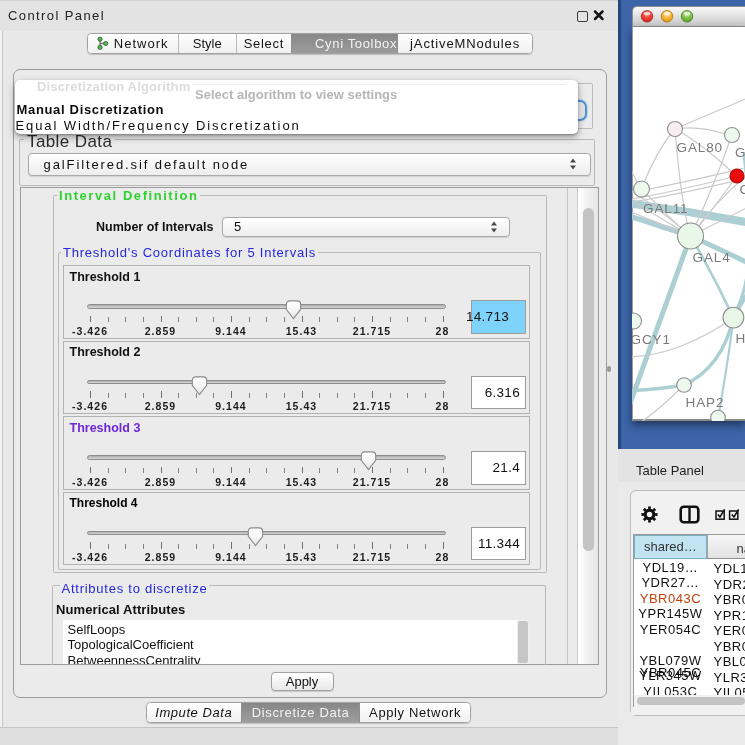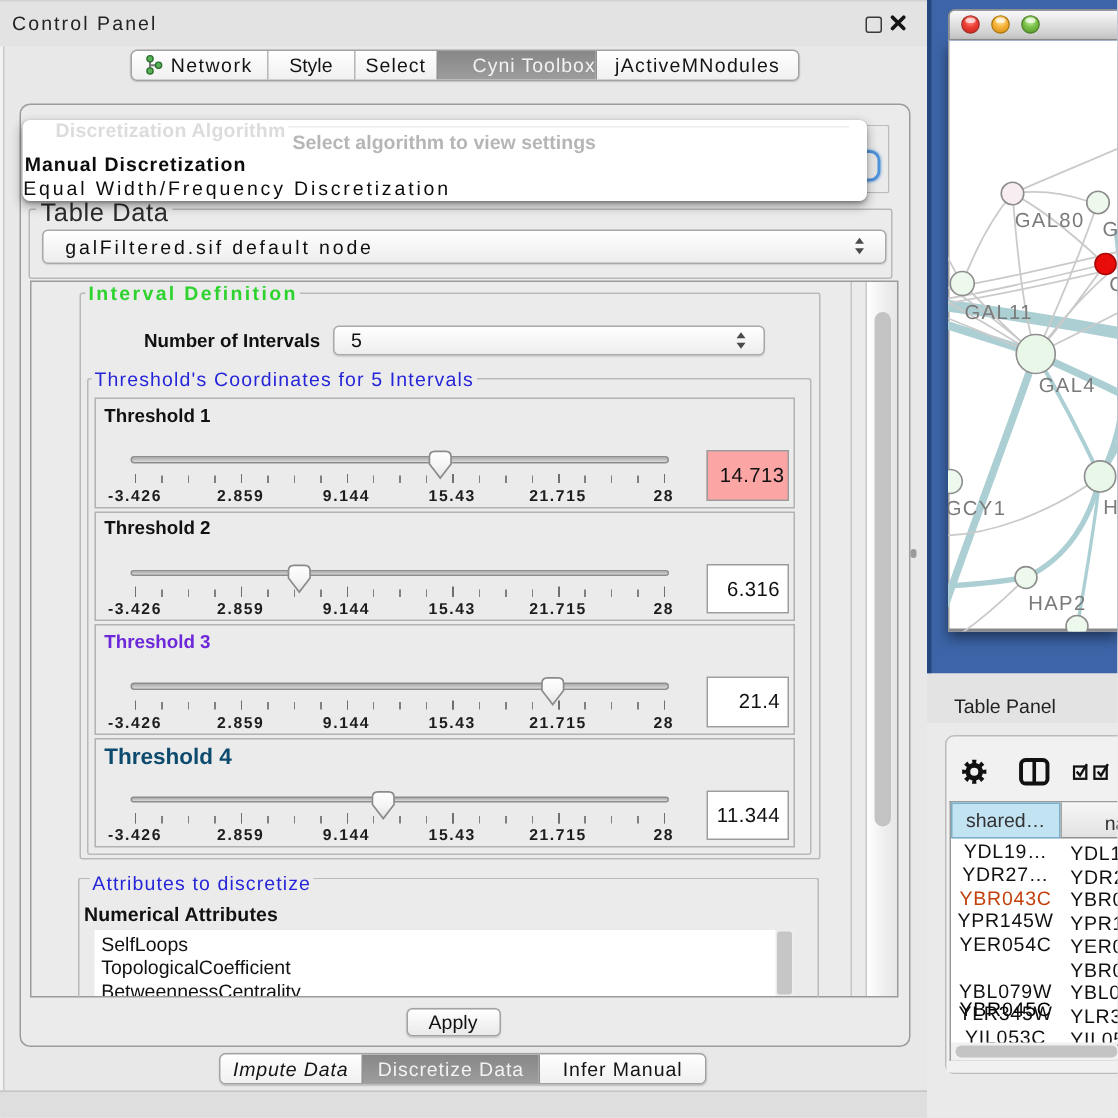--- a/index.html
+++ b/index.html
@@ -70,21 +70,21 @@
 <svg class="ab" style="left:285.0px;top:300.2px;" width="17" height="20" viewBox="0 0 17 20">
     <defs>
       <linearGradient id="tg1" x1="0" y1="0" x2="0" y2="1">
         <stop offset="0" stop-color="#ffffff"></stop>
         <stop offset="0.55" stop-color="#f4f4f4"></stop>
         <stop offset="1" stop-color="#e2e2e2"></stop>
       </linearGradient>
     </defs>
     <path d="M1.3 4.5 Q1.3 0.9 4.9 0.9 L12.1 0.9 Q15.7 0.9 15.7 4.5 L15.7 9.3 L8.5 18.7 L1.3 9.3 Z" fill="url(#tg1)" stroke="#8a8a8a" stroke-width="1.1"></path>
   </svg>
-<div class="ab" style="left:470.5px;top:300.0px;width:55.5px;height:33.5px;background:#fca5a5;border:1px solid #9c9c9c;box-sizing:border-box;display:flex;align-items:center;justify-content:flex-end;padding-right:2px;font-size:13.5px;letter-spacing:0.3px;color:#101010;">14.713</div>
+<div class="ab" style="left:470.5px;top:300.0px;width:55.5px;height:33.5px;background:#7dd3fc;border:1px solid #9c9c9c;box-sizing:border-box;display:flex;align-items:center;justify-content:flex-end;padding-right:16px;font-size:13.5px;letter-spacing:0.3px;color:#101010;">14.713</div>
 <div class="ab" style="left:63px;top:340.5px;width:466.5px;height:73.5px;border:1px solid #b2b2b2;box-sizing:border-box;"></div>
 <div class="txt" style="left:69.5px;top:345.0px;font-size:12.5px;font-weight:bold;color:#111;">Threshold 2</div>
 <div class="ab" style="left:87px;top:379.5px;width:359px;height:4.5px;box-sizing:border-box;background:linear-gradient(#ababab,#d9d9d9);border:1px solid #8d8d8d;border-radius:2.5px;"></div>
 <div class="ab" style="left:89.8px;top:392.5px;width:354px;height:5px;background:repeating-linear-gradient(to right,#808080 0,#808080 1px,transparent 1px,transparent 17.625px);"></div>
 <div class="ab" style="left:89.8px;top:391.0px;width:354px;height:6.5px;background:repeating-linear-gradient(to right,#6f6f6f 0,#6f6f6f 1px,transparent 1px,transparent 70.5px);"></div>
 <div class="txt" style="left:60.0px;top:400.0px;width:60px;text-align:center;font-size:10.5px;font-weight:bold;color:#1c1c1c;letter-spacing:1.05px;">-3.426</div>
 <div class="txt" style="left:130.5px;top:400.0px;width:60px;text-align:center;font-size:10.5px;font-weight:bold;color:#1c1c1c;letter-spacing:1.05px;">2.859</div>
 <div class="txt" style="left:201.0px;top:400.0px;width:60px;text-align:center;font-size:10.5px;font-weight:bold;color:#1c1c1c;letter-spacing:1.05px;">9.144</div>
 <div class="txt" style="left:271.5px;top:400.0px;width:60px;text-align:center;font-size:10.5px;font-weight:bold;color:#1c1c1c;letter-spacing:1.05px;">15.43</div>
 <div class="txt" style="left:342.0px;top:400.0px;width:60px;text-align:center;font-size:10.5px;font-weight:bold;color:#1c1c1c;letter-spacing:1.05px;">21.715</div>
@@ -116,21 +116,21 @@
       <linearGradient id="tg3" x1="0" y1="0" x2="0" y2="1">
         <stop offset="0" stop-color="#ffffff"></stop>
         <stop offset="0.55" stop-color="#f4f4f4"></stop>
         <stop offset="1" stop-color="#e2e2e2"></stop>
       </linearGradient>
     </defs>
     <path d="M1.3 4.5 Q1.3 0.9 4.9 0.9 L12.1 0.9 Q15.7 0.9 15.7 4.5 L15.7 9.3 L8.5 18.7 L1.3 9.3 Z" fill="url(#tg3)" stroke="#8a8a8a" stroke-width="1.1"></path>
   </svg>
 <div class="ab" style="left:470.5px;top:451.0px;width:55.5px;height:33.5px;background:#fff;border:1px solid #9c9c9c;box-sizing:border-box;display:flex;align-items:center;justify-content:flex-end;padding-right:5px;font-size:13.5px;letter-spacing:0.3px;color:#101010;">21.4</div>
 <div class="ab" style="left:63px;top:491.5px;width:466.5px;height:73.5px;border:1px solid #b2b2b2;box-sizing:border-box;"></div>
-<div class="txt" style="left:69.5px;top:496.0px;font-size:15px;font-weight:bold;color:#0c4a6e;">Threshold 4</div>
+<div class="txt" style="left:69.5px;top:496.0px;font-size:12px;font-weight:bold;color:#000000;">Threshold 4</div>
 <div class="ab" style="left:87px;top:530.5px;width:359px;height:4.5px;box-sizing:border-box;background:linear-gradient(#ababab,#d9d9d9);border:1px solid #8d8d8d;border-radius:2.5px;"></div>
 <div class="ab" style="left:89.8px;top:543.5px;width:354px;height:5px;background:repeating-linear-gradient(to right,#808080 0,#808080 1px,transparent 1px,transparent 17.625px);"></div>
 <div class="ab" style="left:89.8px;top:542.0px;width:354px;height:6.5px;background:repeating-linear-gradient(to right,#6f6f6f 0,#6f6f6f 1px,transparent 1px,transparent 70.5px);"></div>
 <div class="txt" style="left:60.0px;top:551.0px;width:60px;text-align:center;font-size:10.5px;font-weight:bold;color:#1c1c1c;letter-spacing:1.05px;">-3.426</div>
 <div class="txt" style="left:130.5px;top:551.0px;width:60px;text-align:center;font-size:10.5px;font-weight:bold;color:#1c1c1c;letter-spacing:1.05px;">2.859</div>
 <div class="txt" style="left:201.0px;top:551.0px;width:60px;text-align:center;font-size:10.5px;font-weight:bold;color:#1c1c1c;letter-spacing:1.05px;">9.144</div>
 <div class="txt" style="left:271.5px;top:551.0px;width:60px;text-align:center;font-size:10.5px;font-weight:bold;color:#1c1c1c;letter-spacing:1.05px;">15.43</div>
 <div class="txt" style="left:342.0px;top:551.0px;width:60px;text-align:center;font-size:10.5px;font-weight:bold;color:#1c1c1c;letter-spacing:1.05px;">21.715</div>
 <div class="txt" style="left:412.5px;top:551.0px;width:60px;text-align:center;font-size:10.5px;font-weight:bold;color:#1c1c1c;letter-spacing:1.05px;">28</div>
 <svg class="ab" style="left:247.2px;top:526.7px;" width="17" height="20" viewBox="0 0 17 20">
@@ -149,21 +149,21 @@
 <div class="txt" style="left:56px;top:601.5px;font-size:13px;font-weight:bold;color:#111;letter-spacing:0.1px;">Numerical Attributes</div>
 <div class="ab" style="left:63px;top:619.5px;width:467px;height:44px;background:#fff;overflow:hidden;">
     <div style="padding:2px 0 0 4.5px;font-size:13px;color:#111;line-height:15.6px;">SelfLoops<br>TopologicalCoefficient<br>BetweennessCentrality</div>
   </div>
 <div class="ab" style="left:516.5px;top:619.5px;width:13px;height:44px;background:#ededed;"></div>
 <div class="ab" style="left:517.5px;top:620.5px;width:10.5px;height:42px;background:#c6c6c6;border-radius:2px;"></div>
 <div class="ab" style="left:270.5px;top:672px;width:63px;height:18.5px;box-sizing:border-box;background:linear-gradient(#ffffff,#e9e9e9);border:1px solid #a2a2a2;border-radius:4px;display:flex;align-items:center;justify-content:center;font-size:13px;color:#111;box-shadow:0 0.5px 1px rgba(0,0,0,0.15);">Apply</div>
 <div class="ab" style="left:145.5px;top:702px;height:21px;display:flex;border:1px solid #a2a2a2;border-radius:4.5px;overflow:hidden;box-sizing:border-box;box-shadow:0 0.5px 1px rgba(0,0,0,0.18);">
     <div style="width:94.5px;height:100%;box-sizing:border-box;background:linear-gradient(#ffffff,#f0f0f0);color:#141414;display:flex;align-items:center;justify-content:center;font-size:13px;letter-spacing:0.56px;font-style:italic;">Impute Data</div>
     <div style="width:118.2px;height:100%;box-sizing:border-box;border-left:1px solid #8f8f8f;background:linear-gradient(#878787,#9d9d9d);color:#f2f2f2;display:flex;align-items:center;justify-content:center;font-size:13px;letter-spacing:0.63px;">Discretize Data</div>
-    <div style="width:110.8px;height:100%;box-sizing:border-box;border-left:1px solid #8f8f8f;background:linear-gradient(#ffffff,#f0f0f0);color:#141414;display:flex;align-items:center;justify-content:center;font-size:13px;letter-spacing:0.63px;">Infer Manual</div>
+    <div style="width:110.8px;height:100%;box-sizing:border-box;border-left:1px solid #8f8f8f;background:linear-gradient(#ffffff,#f0f0f0);color:#141414;display:flex;align-items:center;justify-content:center;font-size:13px;letter-spacing:0.63px;">Apply Network</div>
   </div>
 <div class="ab" style="left:0;top:727px;width:618px;height:18px;background:#dedede;border-top:1px solid #c4c4c4;"></div>
 <div class="ab" style="left:606.5px;top:366px;width:4px;height:6px;background:#9a9a9a;border-radius:2px;"></div>
 <div class="ab" style="left:618px;top:0;width:127px;height:449px;background:#3c64a7;"></div>
 <div class="ab" style="left:618px;top:0;width:2.5px;height:449px;background:#24477e;"></div>
 <div class="ab" style="left:632px;top:5.5px;width:113px;height:21.5px;background:linear-gradient(#fafafa,#c6c6c6);border:1px solid #8f8f8f;border-right:none;border-radius:5px 0 0 0;box-sizing:border-box;"></div>
 <svg class="ab" style="left:640px;top:10.4px;" width="54" height="13" viewBox="0 0 54 13">
     <defs>
       <radialGradient id="rl" cx="0.5" cy="0.3" r="0.8">
         <stop offset="0" stop-color="#ff9a90"></stop>

